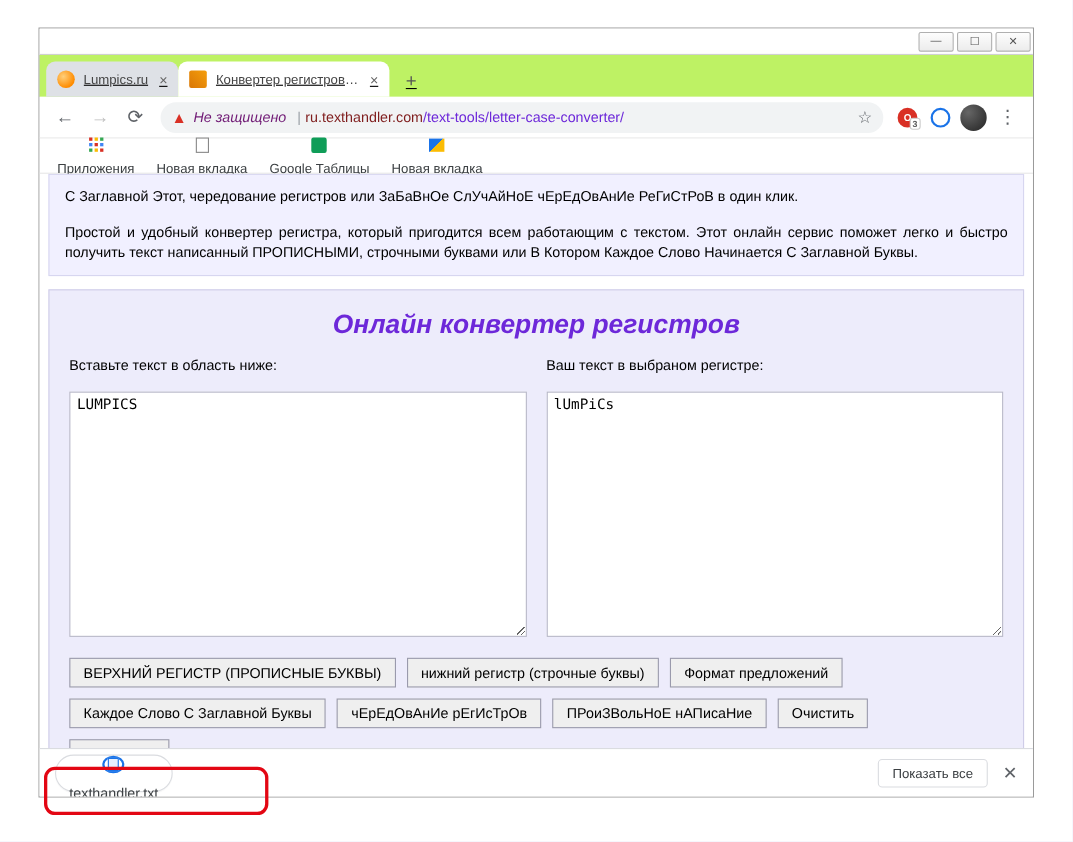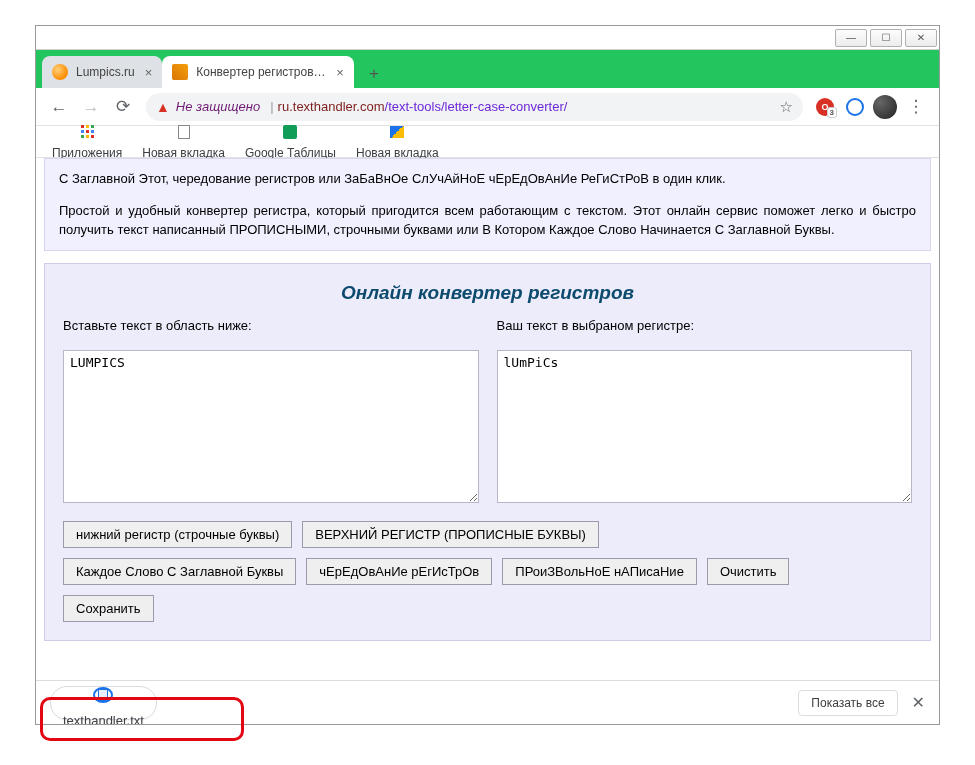--- a/index.html
+++ b/index.html
@@ -2,21 +2,21 @@
 <html><head>
 <meta charset="utf-8">
 <style>
   * { box-sizing: border-box; margin: 0; padding: 0; font-family: Arial, sans-serif; }
   body { background: #fff; width: 975px; height: 765px; overflow: hidden; position: relative; }
   .outer-frame { width:975px; height:765px; position:absolute; top:0; left:0; background:transparent;}
   
   .window { position:absolute; left:35px; top:25px; width:905px; height:700px; border:1px solid #9a9a9a; background:#fff; display:flex; flex-direction:column; box-shadow:0 0 0 1px #fff inset;}
   .win-titlebar { height:24px; background:#fff; border-bottom:1px solid #d0d0d0; display:flex; justify-content:flex-end; align-items:center; padding:0 2px;}
   .win-ctrl { width:32px; height:18px; border:1px solid #b0b0b0; background:linear-gradient(#fdfdfd,#ececec); margin-left:3px; display:flex; align-items:center; justify-content:center; font-size:10px; color:#555; border-radius:2px;}
-  .tabstrip { height:38px; background:#22c55e; display:flex; align-items:flex-end; padding:0 6px;}
+  .tabstrip { height:38px; background:#bef264; display:flex; align-items:flex-end; padding:0 6px;text-decoration:underline;}
   .tab { height:32px; background:#dee1e6; display:flex; align-items:center; padding:0 10px; font-size:12px; color:#444; max-width:200px; border-top-left-radius:8px; border-top-right-radius:8px; position:relative;}
   .tab.active { background:#fff;}
   .tab .favicon { width:16px; height:16px; margin-right:8px; border-radius:50%; flex:0 0 16px;}
   .tab .ttl { white-space:nowrap; overflow:hidden; text-overflow:ellipsis; max-width:130px;}
   .tab .close { margin-left:10px; font-size:13px; color:#666;}
   .newtab { width:28px; height:28px; display:flex; align-items:center; justify-content:center; font-size:17px; color:#555; margin-left:6px;}
   .addrbar { height:38px; background:#fff; border-bottom:1px solid #e3e3e3; display:flex; align-items:center; padding:0 8px; gap:2px;}
   .nav-ico { width:30px; height:30px; display:flex; align-items:center; justify-content:center; color:#5f6368; font-size:17px; border-radius:50%;}
   .nav-ico.disabled { color:#bdbdbd; }
   .omnibox { flex:1; height:28px; background:#f1f3f4; border-radius:14px; display:flex; align-items:center; padding:0 10px; font-size:13px; color:#202124; margin:0 6px;}
@@ -29,25 +29,25 @@
   .ext-ico { width:28px; height:28px; display:flex; align-items:center; justify-content:center;}
   .avatar { width:24px; height:24px; border-radius:50%; background:radial-gradient(circle at 30% 30%, #666, #222);}
   .bkmbar { height:32px; background:#fff; border-bottom:1px solid #e3e3e3; display:flex; align-items:center; padding:0 8px; font-size:12px; color:#3c4043; gap:4px;}
   .bkm { display:flex; align-items:center; padding:4px 8px; gap:6px; border-radius:4px;flex-direction:column;}
   .bkm .bico { width:16px; height:16px; display:flex; align-items:center; justify-content:center; font-size:14px;}
   .viewport { flex:1; background:#fff; overflow:hidden; position:relative;}
   .page { padding:0 8px;}
   .panel { background:#f1f0ff; border:1px solid #d7d6f0; padding:10px 14px; color:#000; font-family: Verdana, Arial, sans-serif; font-size:13px; line-height:1.5; margin-bottom:12px; text-align:justify;}
   .panel .para2 { margin-top:12px;}
   .convbox { background:#edecfb; border:1px solid #cfcde8; padding:14px 18px 18px;}
-  .convtitle { text-align:center; color:#0c4a6e; font-weight:bold; font-style:italic; font-size:19px; font-family: Verdana, Arial, sans-serif; margin:4px 0 14px;}
+  .convtitle { text-align:center; color:#6d28d9; font-weight:bold; font-style:italic; font-size:24px; font-family: Verdana, Arial, sans-serif; margin:4px 0 14px;}
   .fields { display:flex; gap:18px;}
   .field { flex:1;}
   .flabel { font-size:13px; color:#000; font-family:Verdana,Arial,sans-serif; margin-bottom:17px;}
-  .tarea { width:100%; height:153px; border:1px solid #b7b7c8; background:#fff; font-family: monospace; font-size:13px; padding:4px 6px; resize:both;}
+  .tarea { width:100%; height:223px; border:1px solid #b7b7c8; background:#fff; font-family: monospace; font-size:13px; padding:4px 6px; resize:both;}
   .btnrow { display:flex; flex-wrap:wrap; gap:10px; margin-top:14px;}
   .cbtn { background:#efefef; border:1px solid #9a9aac; padding:5px 12px; font-size:13px; color:#000; font-family:Arial,sans-serif;}
   .cbtn.save { }
   
   .dlshelf { position:absolute; left:0; right:0; bottom:0; height:44px; background:#fff; border-top:1px solid #dadce0; display:flex; align-items:center; padding:0 14px;}
   .dlchip { height:34px; border:1px solid #dadce0; border-radius:17px; display:flex; align-items:center; padding:0 12px; gap:10px; font-size:13px; color:#3c4043; box-shadow:0 1px 1px rgba(0,0,0,0.04);flex-direction:column;}
   .dlchip .fico { width:20px; height:20px; border-radius:50%; border:2px solid #1a73e8; display:flex; align-items:center; justify-content:center;}
   .dlchip .fico .pg { width:10px; height:12px; background:#e8f0fe; border:1px solid #1a73e8;}
   .dlchip .chev { font-size:12px; color:#5f6368; margin-left:8px;}
   .dl-right { margin-left:auto; display:flex; align-items:center; gap:14px;}
@@ -167,22 +167,23 @@
             <div class="field">
               <div class="flabel">Вставьте текст в область ниже:</div>
               <textarea class="tarea" style="">LUMPICS</textarea>
             </div>
             <div class="field">
               <div class="flabel">Ваш текст в выбраном регистре:</div>
               <textarea class="tarea" style="">lUmPiCs</textarea>
             </div>
           </div>
           <div class="btnrow">
+            <button class="cbtn">ВЕРХНИЙ РЕГИСТР (ПРОПИСНЫЕ БУКВЫ)</button>
             <button class="cbtn">нижний регистр (строчные буквы)</button>
-            <button class="cbtn">ВЕРХНИЙ РЕГИСТР (ПРОПИСНЫЕ БУКВЫ)</button>
+            <button class="cbtn">Формат предложений</button>
           </div>
           <div class="btnrow" style="margin-top:10px;">
             <button class="cbtn">Каждое Слово С Заглавной Буквы</button>
             <button class="cbtn">чЕрЕдОвАнИе рЕгИсТрОв</button>
             <button class="cbtn">ПРоиЗВольНоЕ нАПисаНие</button>
             <button class="cbtn">Очистить</button>
           </div>
           <div class="btnrow" style="margin-top:10px;">
             <button class="cbtn save">Сохранить</button>
           </div>

